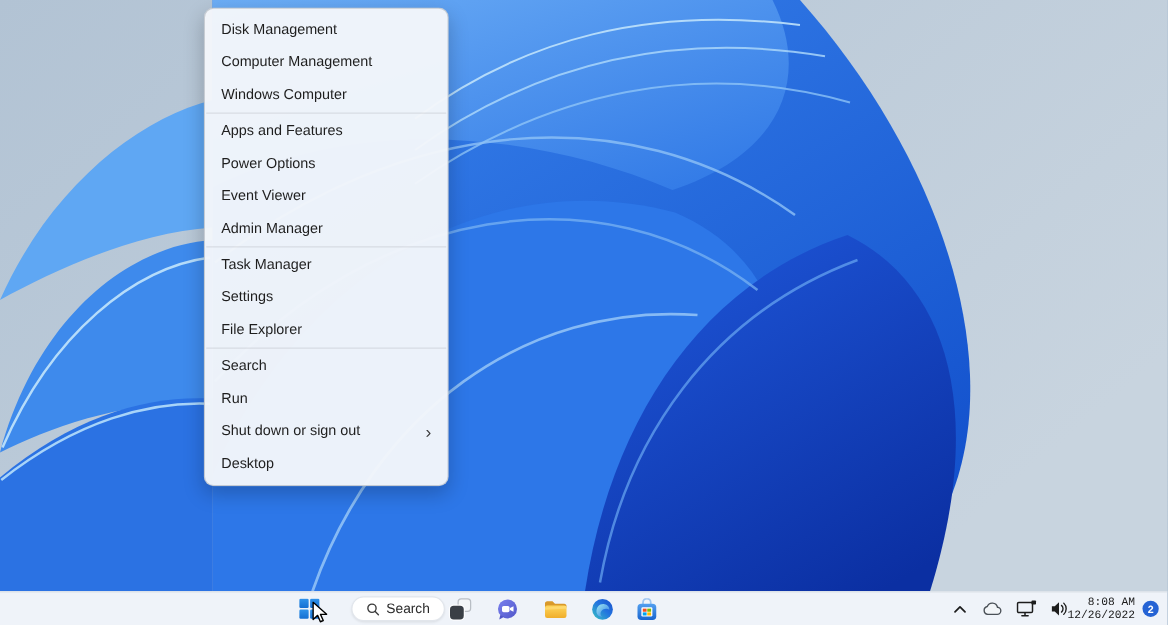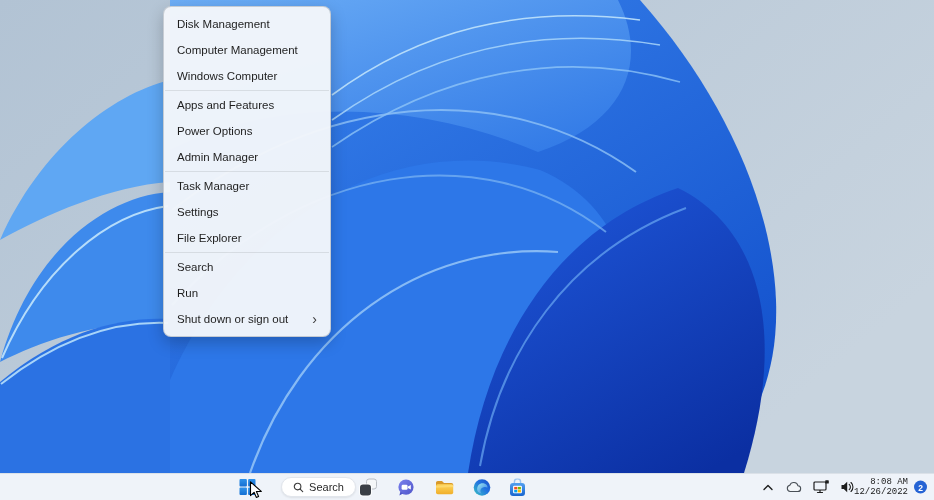--- a/index.html
+++ b/index.html
@@ -5,21 +5,21 @@
   * { margin:0; padding:0; box-sizing:border-box; }
   html,body { width:934px; height:500px; overflow:hidden; }
   body { position:relative; font-family:"Liberation Sans", sans-serif; background:#b6c6d6; }
 
   
   .desktop { position:absolute; left:0; top:0; width:934px; height:473px; }
   .desktop svg { display:block; }
 
   
   .context-menu {
-    position:absolute; left:163px; top:6px; width:168px;
+    position:absolute; left:163px; top:6px; width:196px;
     background:rgba(243,246,250,0.97);
     border:1px solid rgba(120,130,140,0.35);
     border-radius:8px;
     box-shadow:0 6px 16px rgba(0,0,0,0.22);
     padding:4px 0;
     z-index:20;
   }
   .menu-item {
     height:26px; line-height:26px;
     padding:0 13px;
@@ -115,32 +115,34 @@
   </svg>
 </div>
 
 <div class="context-menu">
   <div class="menu-item">Disk Management</div>
   <div class="menu-item">Computer Management</div>
   <div class="menu-item">Windows Computer</div>
   <div class="menu-separator"></div>
   <div class="menu-item">Apps and Features</div>
   <div class="menu-item">Power Options</div>
+  <div class="menu-item">Event Viewer</div>
   <div class="menu-item">Admin Manager</div>
   <div class="menu-separator"></div>
   <div class="menu-item">Task Manager</div>
   <div class="menu-item">Settings</div>
   <div class="menu-item">File Explorer</div>
   <div class="menu-separator"></div>
   <div class="menu-item">Search</div>
   <div class="menu-item">Run</div>
   <div class="menu-item has-submenu">
     <span>Shut down or sign out</span>
     <span class="chev">›</span>
   </div>
+  <div class="menu-item">Desktop</div>
 </div>
 
 <div class="taskbar">
 
   <div class="tb" style="left:234px; width:26px; height:27px;">
     <svg width="17" height="17" viewBox="0 0 17 17">
       <defs>
         <linearGradient id="winB" x1="0" y1="0" x2="0" y2="1">
           <stop offset="0" stop-color="#2f92ea"></stop>
             <stop offset="1" stop-color="#156fd2"></stop>

